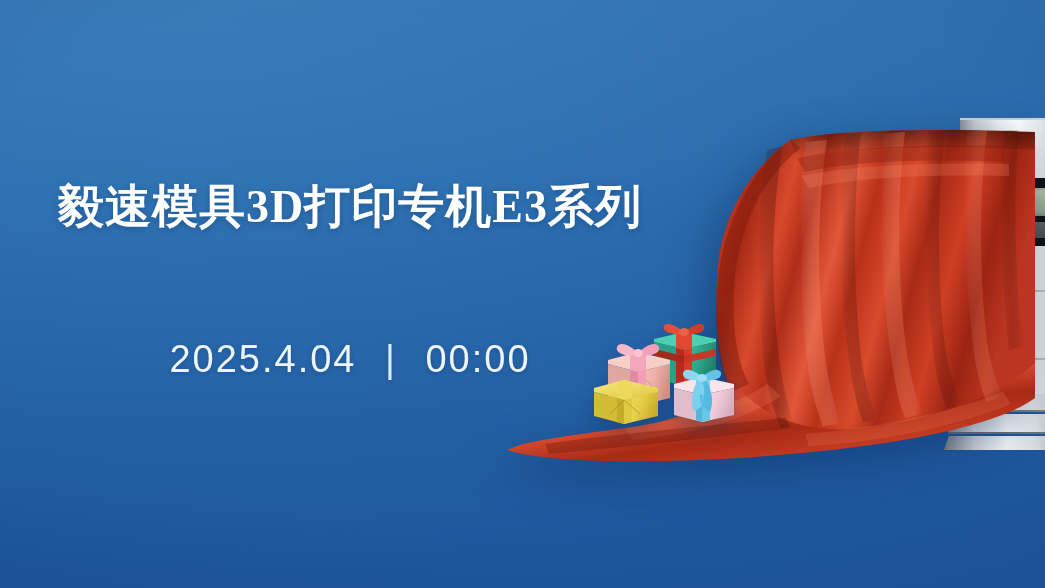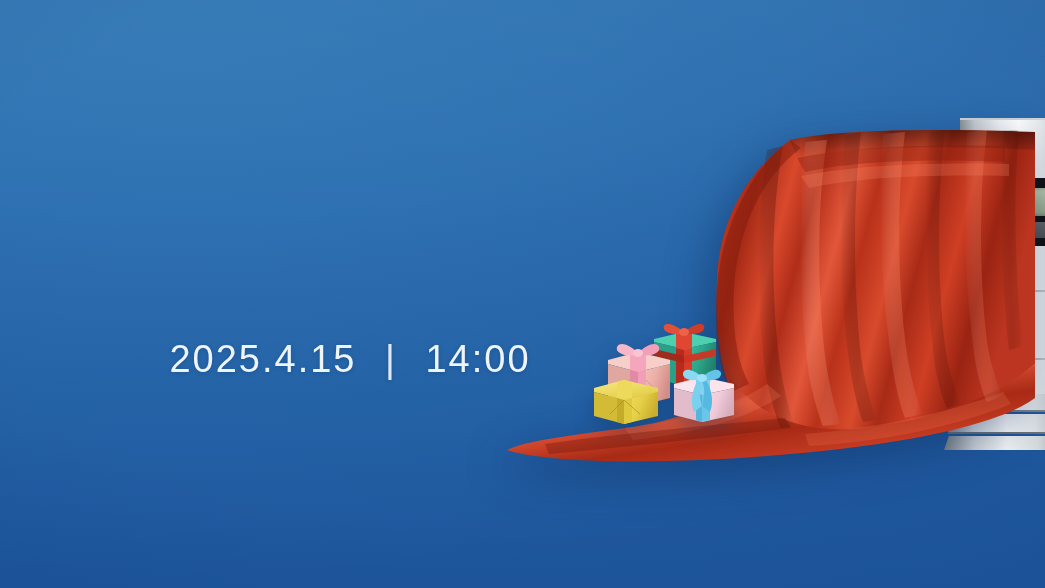--- a/index.html
+++ b/index.html
@@ -325,21 +325,22 @@
         <path d="M25 70 L32 68 L40 70 L40 86 L32 88 L25 86 Z" fill="#edda5d"></path>
         <path d="M25 86 L32 88 L32 112 L25 110 Z" fill="#c4ab2a"></path>
         <path d="M32 88 L40 86 L40 110 L32 112 Z" fill="#dfc93f"></path>
 
         <path d="M32 88 L18 102 M32 88 L48 102" stroke="#a8902a" stroke-width="1" fill="none" opacity="0.7"></path>
       </g>
     </svg>
   </div>
 
   <div class="headline">
+    <span class="line">毅速模具3D打印专机E3系列</span>
   </div>
 
   <div class="datetime">
-    <span>2025.4.15</span>
+    <span>2025.4.04</span>
     <span class="sep">|</span>
-    <span>14:00</span>
+    <span>00:00</span>
   </div>
 
 </div>
 
 </body></html>

